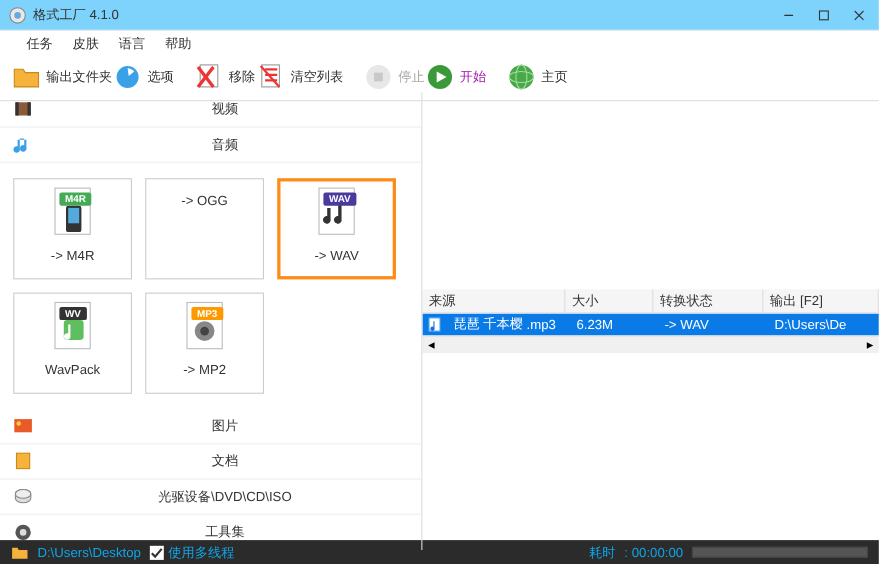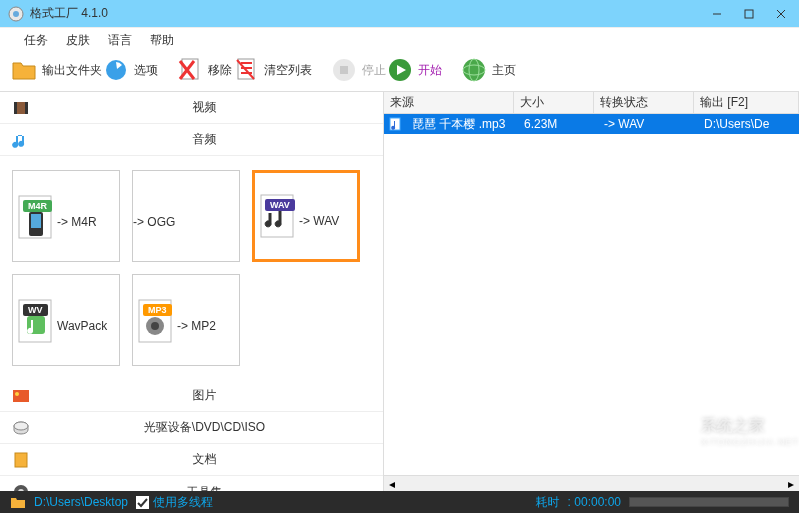--- a/index.html
+++ b/index.html
@@ -12,29 +12,29 @@
 .titlebar .win-btn { width: 20px; height: 20px; display: flex; align-items: center; justify-content: center; cursor: pointer; }
 
 .menubar { height: 24px; display: flex; align-items: center; padding: 0 24px; gap: 18px; color: #333; }
 .menu-item { cursor: pointer; }
 
 .toolbar { height: 40px; display: flex; align-items: flex-start; padding: 4px 10px; border-bottom: 1px solid #ddd; }
 .tool-btn { display: flex; align-items: center; gap: 4px; cursor: pointer; }
 .tool-icon { width: 28px; height: 28px; display: flex; align-items: center; justify-content: center; border-radius: 4px; }
 .tool-label { color: #333; }
 
-.main { display: flex; height: 399px; }
+.main { display: flex; height: 399px; align-items: center; }
 
 .left-panel { width: 384px; border-right: 1px solid #ddd; position: relative; overflow: hidden; }
 .cat-row { height: 32px; display: flex; align-items: center; padding: 0 12px; border-bottom: 1px solid #eee; }
 .cat-icon { width: 18px; height: 18px; margin-right: 8px; }
 .cat-label { flex: 1; text-align: center; color: #333; }
 
 .format-grid { display: flex; flex-wrap: wrap; padding: 14px 12px; gap: 12px; }
-.format-card { width: 108px; height: 92px; border: 1px solid #ccc; display: flex; flex-direction: row; align-items: center; justify-content: flex-start; padding-top: 6px; cursor: pointer; background: #fff; }
+.format-card { width: 108px; height: 92px; border: 1px solid #ccc; display: flex; flex-direction: column; align-items: center; justify-content: flex-start; padding-top: 6px; cursor: pointer; background: #fff; }
 .format-card.selected { border: 3px solid #ff8c1a; padding-top: 4px; }
 .format-icon { width: 44px; height: 50px; display: flex; align-items: center; justify-content: center; }
 .format-label { margin-top: 6px; color: #333; font-size: 12px; }
 
 .badge { position: absolute; top: 6px; left: 10px; padding: 1px 5px; font-size: 9px; color: #fff; border-radius: 2px; font-weight: bold; }
 
 .right-panel { flex: 1; display: flex; flex-direction: column; }
 .list-header { height: 22px; display: flex; align-items: center; background: #f5f5f5; border-bottom: 1px solid #ddd; font-size: 12px; color: #333; }
 .col { padding: 0 6px; border-right: 1px solid #ddd; height: 100%; display: flex; align-items: center; }
 .col-src { width: 130px; } .col-size { width: 80px; } .col-state { width: 100px; } .col-out { flex: 1; }
@@ -246,33 +246,33 @@
           <svg width="18" height="18">
             <rect x="1" y="3" width="16" height="12" fill="#e85a2a"></rect>
             <circle cx="5" cy="7" r="2" fill="#ffd040"></circle>
           </svg>
         </span>
       <span class="cat-label">图片</span>
     </div>
     <div class="cat-row">
       <span class="cat-icon">
           <svg width="18" height="18">
+            <rect x="3" y="2" width="12" height="14" fill="#f6b23a" stroke="#c78a1a"></rect>
+          </svg>
+        </span>
+      <span class="cat-label">文档</span>
+    </div>
+    <div class="cat-row">
+      <span class="cat-icon">
+          <svg width="18" height="18">
             <path d="M2 7 a7 4 0 0 1 14 0 v4 a7 4 0 0 1 -14 0 z" fill="#ddd" stroke="#888"></path>
             <ellipse cx="9" cy="7" rx="7" ry="4" fill="#eee" stroke="#888"></ellipse>
           </svg>
         </span>
       <span class="cat-label">光驱设备\DVD\CD\ISO</span>
-    </div>
-    <div class="cat-row">
-      <span class="cat-icon">
-          <svg width="18" height="18">
-            <rect x="3" y="2" width="12" height="14" fill="#f6b23a" stroke="#c78a1a"></rect>
-          </svg>
-        </span>
-      <span class="cat-label">文档</span>
     </div>
     <div class="cat-row" style="border-bottom:none">
       <span class="cat-icon">
           <svg width="18" height="18">
             <circle cx="9" cy="9" r="7" fill="#555"></circle>
             <circle cx="9" cy="9" r="3" fill="#ddd"></circle>
           </svg>
         </span>
       <span class="cat-label">工具集</span>
     </div>

